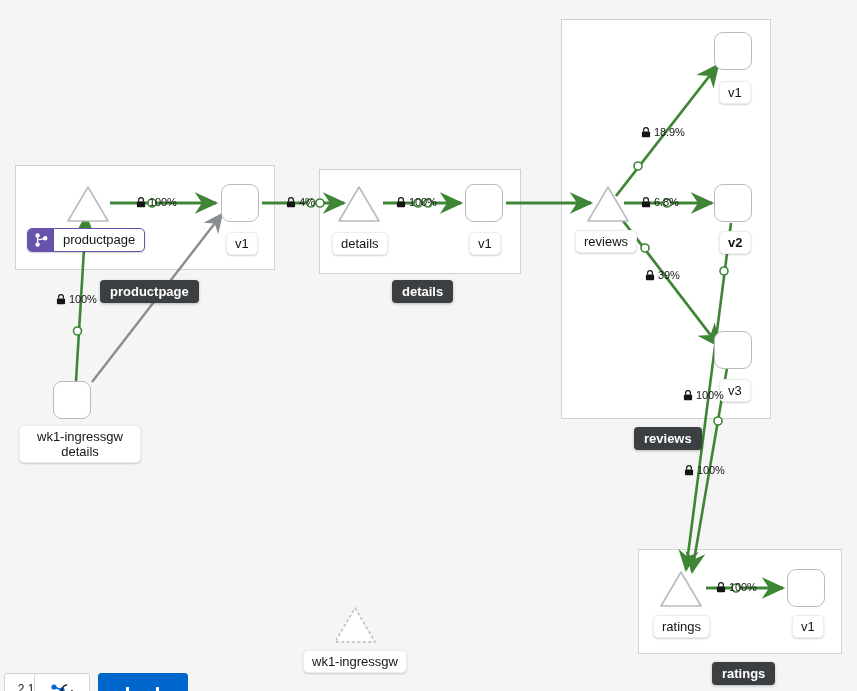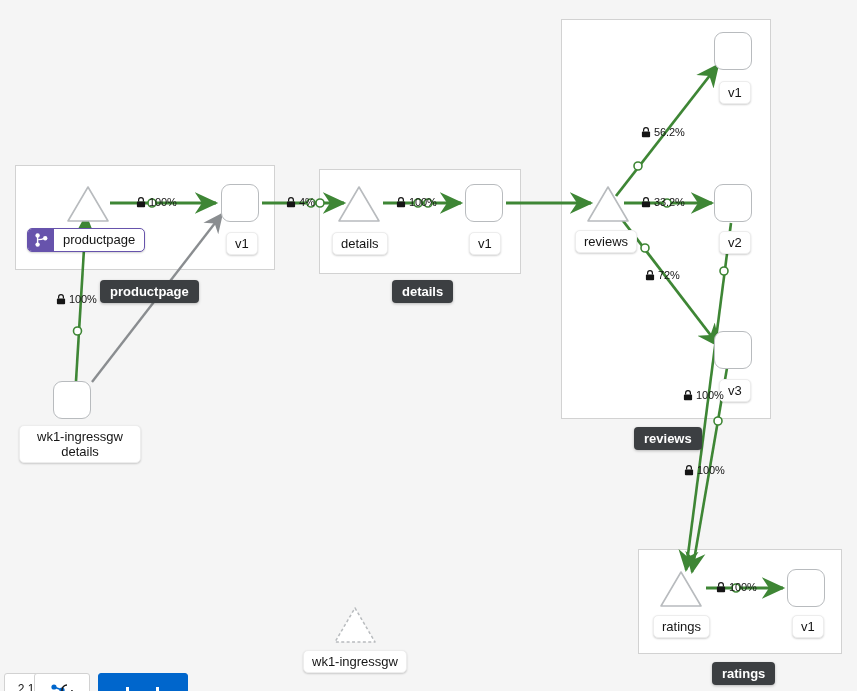--- a/index.html
+++ b/index.html
@@ -202,21 +202,21 @@
     <svg width="44" height="39" viewBox="0 0 44 39">
       <path d="M22,2 L42,36 L2,36 Z" fill="#ffffff" stroke="#b8bbbe" stroke-width="1.6" stroke-linejoin="round"></path>
     </svg>
   </div>
   <div class="nlabel" style="left:575px;top:230px;">reviews</div>
 
   <div class="box node" style="left:714px;top:32px;"></div>
   <div class="nlabel" style="left:719px;top:81px;">v1</div>
 
   <div class="box node" style="left:714px;top:184px;"></div>
-  <div class="nlabel" style="left:719px;top:231px;">v2</div>
+  <div class="nlabel" style="left:719px;top:231px;font-weight:bold;">v2</div>
 
   <div class="box node" style="left:714px;top:331px;"></div>
   <div class="nlabel" style="left:719px;top:379px;">v3</div>
 
   <div class="tri-outline node" style="left:659px;top:570px;">
     <svg width="44" height="39" viewBox="0 0 44 39">
       <path d="M22,2 L42,36 L2,36 Z" fill="#ffffff" stroke="#b8bbbe" stroke-width="1.6" stroke-linejoin="round"></path>
     </svg>
   </div>
   <div class="nlabel" style="left:653px;top:615px;">ratings</div>
@@ -267,37 +267,37 @@
       <rect x="0.9" y="4.4" width="8.2" height="5.9" rx="1" fill="#151515"></rect>
     </svg>
     <span class="pct">100%</span>
   </div>
 
   <div class="elabel" style="left:641px;top:126px;">
     <svg class="lock" width="10" height="11" viewBox="0 0 10 11">
       <path d="M2.6,4.6 V3.1 a2.4,2.4 0 0 1 4.8,0 V4.6" stroke="#151515" stroke-width="1.2" fill="none"></path>
       <rect x="0.9" y="4.4" width="8.2" height="5.9" rx="1" fill="#151515"></rect>
     </svg>
-    <span class="pct">56.2%</span>
+    <span class="pct">18.9%</span>
   </div>
 
   <div class="elabel" style="left:641px;top:196px;">
     <svg class="lock" width="10" height="11" viewBox="0 0 10 11">
       <path d="M2.6,4.6 V3.1 a2.4,2.4 0 0 1 4.8,0 V4.6" stroke="#151515" stroke-width="1.2" fill="none"></path>
       <rect x="0.9" y="4.4" width="8.2" height="5.9" rx="1" fill="#151515"></rect>
     </svg>
-    <span class="pct">33.2%</span>
+    <span class="pct">6.8%</span>
   </div>
 
   <div class="elabel" style="left:645px;top:269px;">
     <svg class="lock" width="10" height="11" viewBox="0 0 10 11">
       <path d="M2.6,4.6 V3.1 a2.4,2.4 0 0 1 4.8,0 V4.6" stroke="#151515" stroke-width="1.2" fill="none"></path>
       <rect x="0.9" y="4.4" width="8.2" height="5.9" rx="1" fill="#151515"></rect>
     </svg>
-    <span class="pct">72%</span>
+    <span class="pct">39%</span>
   </div>
 
   <div class="elabel" style="left:683px;top:389px;">
     <svg class="lock" width="10" height="11" viewBox="0 0 10 11">
       <path d="M2.6,4.6 V3.1 a2.4,2.4 0 0 1 4.8,0 V4.6" stroke="#151515" stroke-width="1.2" fill="none"></path>
       <rect x="0.9" y="4.4" width="8.2" height="5.9" rx="1" fill="#151515"></rect>
     </svg>
     <span class="pct">100%</span>
   </div>
 

